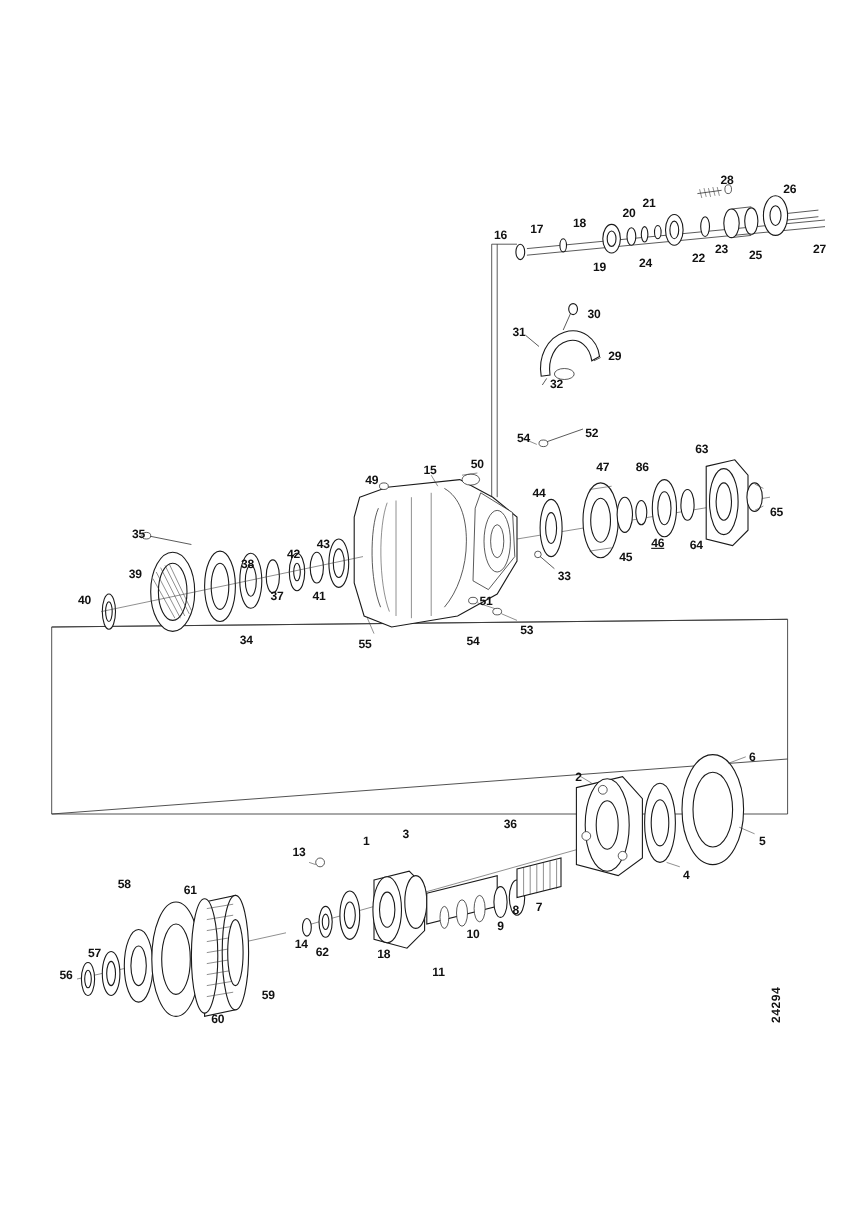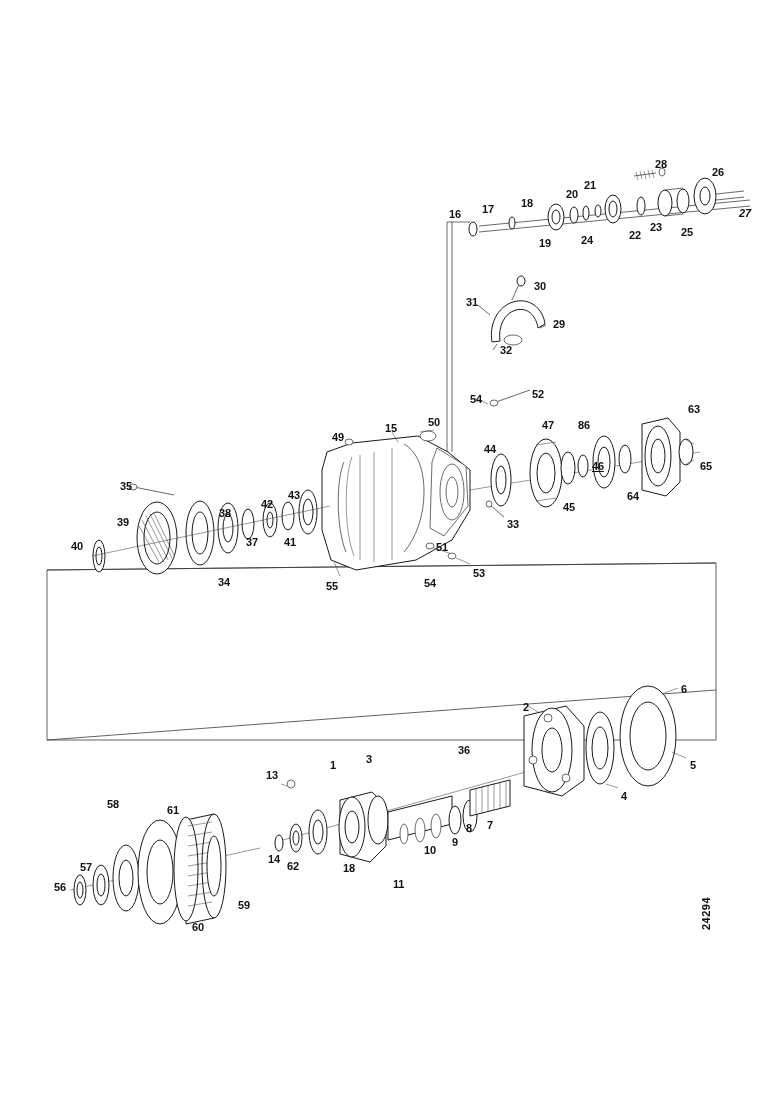--- a/index.html
+++ b/index.html
@@ -313,52 +313,52 @@
   <div class="callout" style="left:482px; top:204px;">17</div>
   <div class="callout" style="left:521px; top:198px;">18</div>
   <div class="callout" style="left:539px; top:238px;">19</div>
   <div class="callout" style="left:566px; top:189px;">20</div>
   <div class="callout" style="left:584px; top:180px;">21</div>
   <div class="callout" style="left:629px; top:230px;">22</div>
   <div class="callout" style="left:650px; top:222px;">23</div>
   <div class="callout" style="left:581px; top:235px;">24</div>
   <div class="callout" style="left:681px; top:227px;">25</div>
   <div class="callout" style="left:712px; top:167px;">26</div>
-  <div class="callout" style="left:739px; top:208px;font-style:italic;">27</div>
+  <div class="callout" style="left:739px; top:222px;">27</div>
   <div class="callout" style="left:655px; top:159px;">28</div>
   <div class="callout" style="left:553px; top:319px;">29</div>
   <div class="callout" style="left:534px; top:281px;">30</div>
   <div class="callout" style="left:466px; top:297px;">31</div>
   <div class="callout" style="left:500px; top:345px;">32</div>
   <div class="callout" style="left:507px; top:519px;">33</div>
   <div class="callout" style="left:218px; top:577px;">34</div>
   <div class="callout" style="left:120px; top:481px;">35</div>
   <div class="callout" style="left:458px; top:745px;">36</div>
   <div class="callout" style="left:246px; top:537px;">37</div>
   <div class="callout" style="left:219px; top:508px;">38</div>
   <div class="callout" style="left:117px; top:517px;">39</div>
   <div class="callout" style="left:284px; top:537px;">41</div>
   <div class="callout" style="left:261px; top:499px;">42</div>
   <div class="callout" style="left:288px; top:490px;">43</div>
   <div class="callout" style="left:484px; top:444px;">44</div>
   <div class="callout" style="left:563px; top:502px;">45</div>
-  <div class="callout" style="left:592px; top:461px;text-decoration:underline;">46</div>
+  <div class="callout" style="left:592px; top:489px;text-decoration:underline;">46</div>
   <div class="callout" style="left:542px; top:420px;">47</div>
   <div class="callout" style="left:578px; top:420px;">86</div>
   <div class="callout" style="left:332px; top:432px;text-align:right;">49</div>
   <div class="callout" style="left:428px; top:417px;">50</div>
   <div class="callout" style="left:385px; top:423px;">15</div>
   <div class="callout" style="left:436px; top:542px;">51</div>
   <div class="callout" style="left:532px; top:389px;">52</div>
   <div class="callout" style="left:473px; top:568px;">53</div>
   <div class="callout" style="left:470px; top:394px;">54</div>
   <div class="callout" style="left:424px; top:578px;">54</div>
   <div class="callout" style="left:326px; top:581px;">55</div>
   <div class="callout" style="left:71px; top:541px;">40</div>
-  <div class="callout" style="left:688px; top:404px;">63</div>
+  <div class="callout" style="left:632px; top:404px;">63</div>
   <div class="callout" style="left:627px; top:491px;">64</div>
   <div class="callout" style="left:700px; top:461px;">65</div>
   <div class="callout" style="left:330px; top:760px;">1</div>
   <div class="callout" style="left:523px; top:702px;">2</div>
   <div class="callout" style="left:366px; top:754px;">3</div>
   <div class="callout" style="left:621px; top:791px;">4</div>
   <div class="callout" style="left:690px; top:760px;">5</div>
   <div class="callout" style="left:681px; top:684px;">6</div>
   <div class="callout" style="left:487px; top:820px;">7</div>
   <div class="callout" style="left:466px; top:823px;">8</div>

